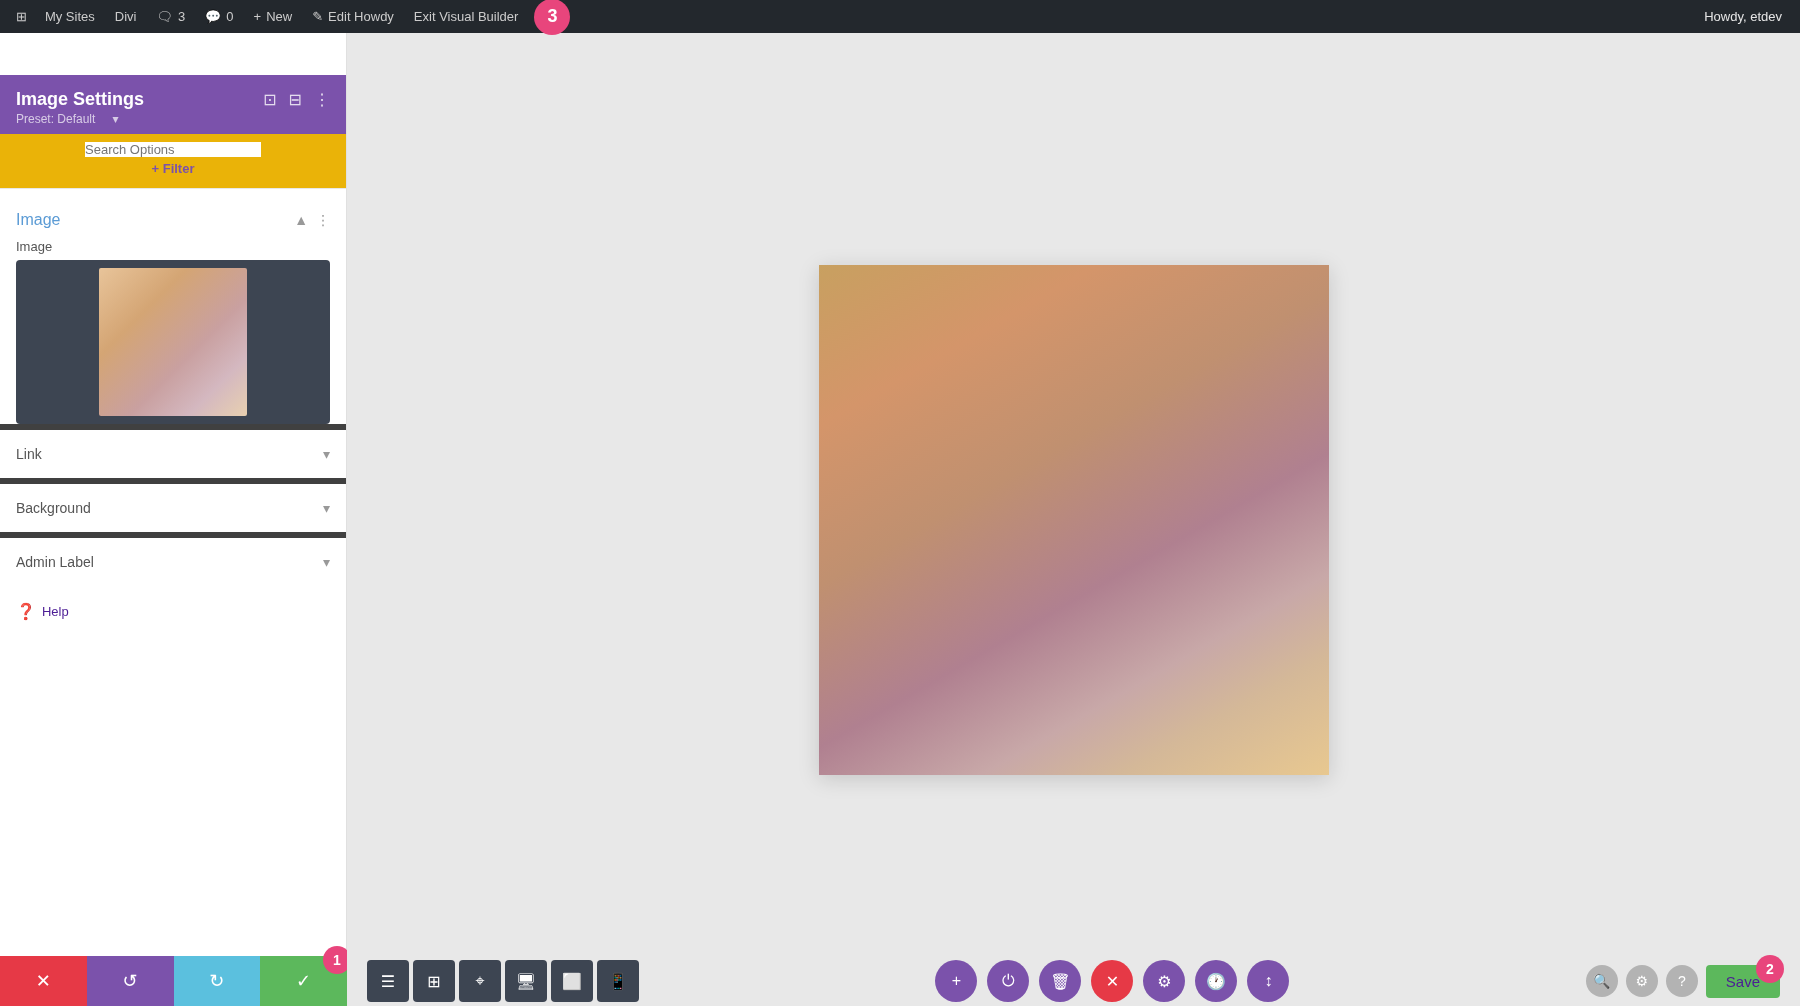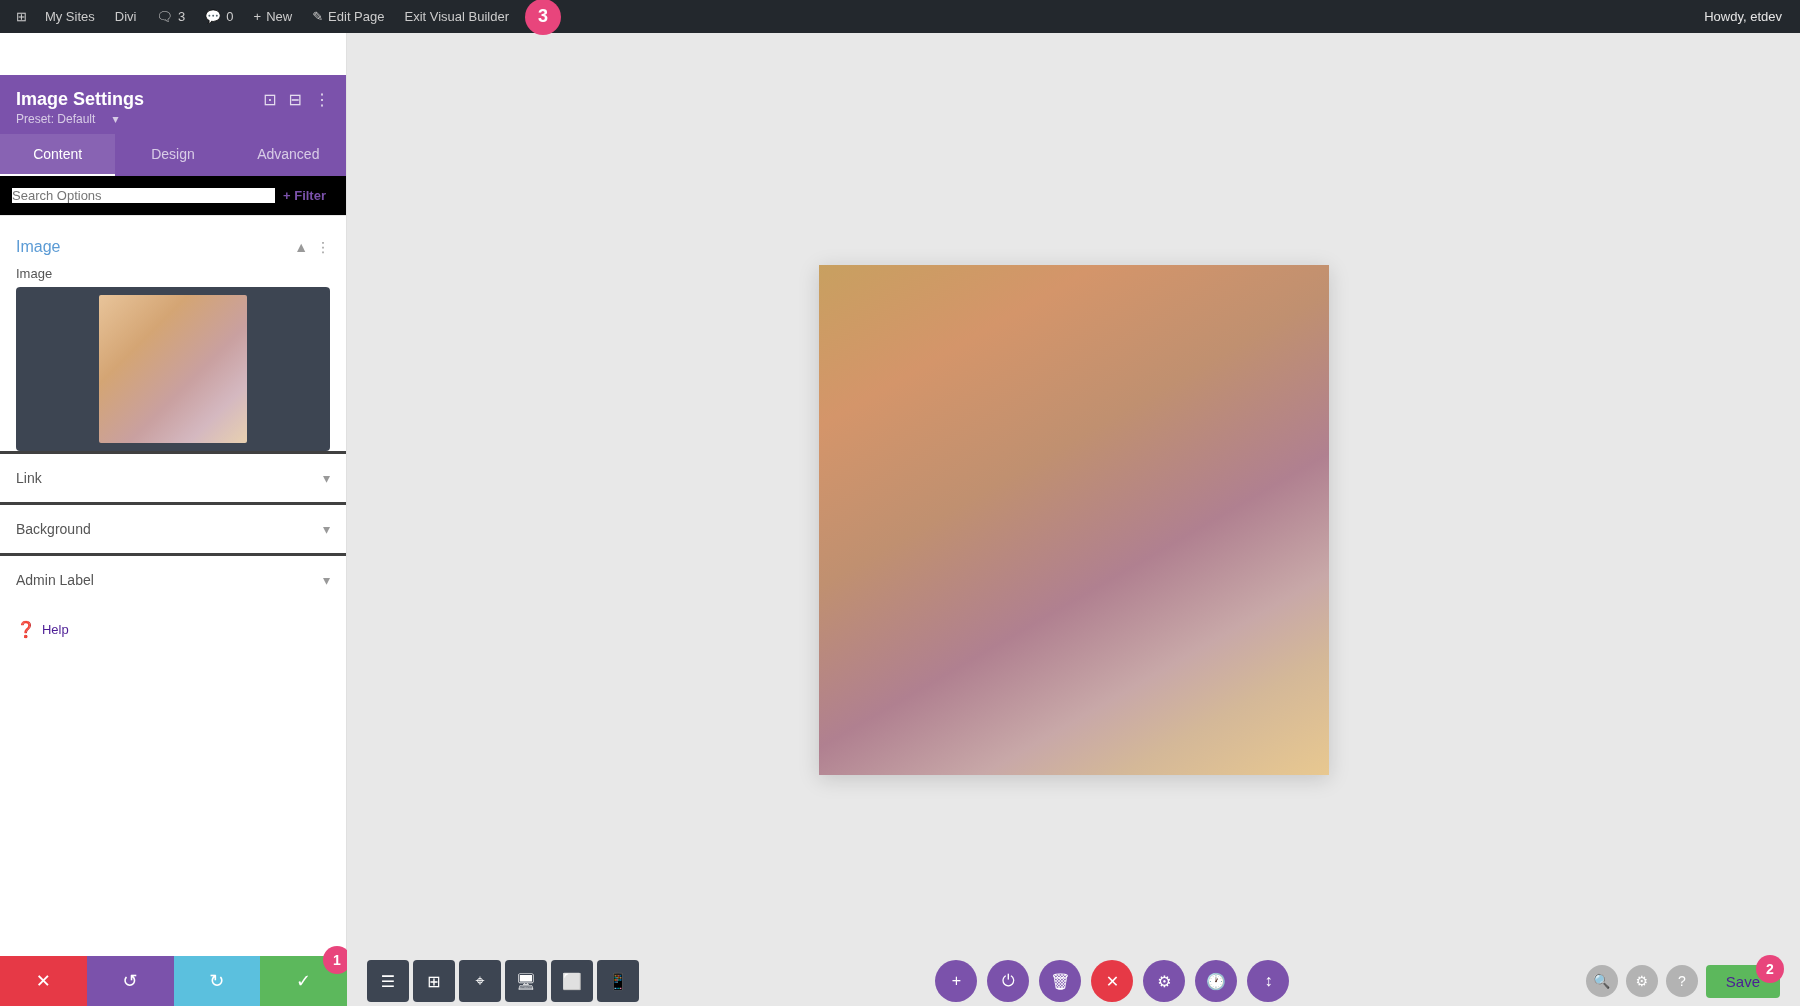--- a/index.html
+++ b/index.html
@@ -72,21 +72,21 @@
       border-bottom: 2px solid transparent;
     }
     .panel-tab.active {
       color: white; border-bottom: 2px solid white;
       background: rgba(255,255,255,0.1);
     }
 
     
     .search-bar {
       display: flex; align-items: center; padding: 8px 12px;
-      border-bottom: 1px solid #e8e8e8; background: #000000;
+      border-bottom: 1px solid #e8e8e8; background: #eab308; flex-direction: column;
     }
     .search-bar input {
       flex: 1; border: none; outline: none; font-size: 13px; color: #555;
     }
     .filter-btn {
       display: flex; align-items: center; gap: 4px;
       color: #7b52ab; font-size: 13px; cursor: pointer;
       padding: 4px 8px; border: none; background: none; font-weight: bold;
     }
 
@@ -115,21 +115,21 @@
       min-height: 160px; cursor: pointer;
     }
     .image-preview {
       width: 148px; height: 148px;
       background: linear-gradient(135deg, #e8c49a 0%, #d4a574 30%, #c9a0a0 60%, #d4b8c0 80%, #e8d0b0 100%);
       border-radius: 2px;
     }
 
     
     .collapsible-section {
-      border-top: 3px solid #404040; margin: 0 0;
+      border-top: 6px solid #404040; margin: 0 0;
     }
     .collapsible-header {
       display: flex; align-items: center; justify-content: space-between;
       padding: 16px 16px; cursor: pointer;
     }
     .collapsible-title { color: #555; font-size: 14px; }
     .chevron-icon { color: #999; font-size: 14px; }
 
     
     .help-section {
@@ -236,21 +236,21 @@
   <div class="bar-item">
     <span>💬</span>
     <span>0</span>
   </div>
   <div class="bar-item">
     <span>+</span>
     <span>New</span>
   </div>
   <div class="bar-item">
     <span>✎</span>
-    <span>Edit Page</span>
+    <span>Edit Howdy</span>
   </div>
   <div class="bar-item">
     <span>Exit Visual Builder</span>
   </div>
   <div class="step-badge-3">
     <span>3</span>
   </div>
   <div class="bar-right">
     <span class="howdy">Howdy, etdev</span>
   </div>
@@ -268,31 +268,20 @@
           <span>⊟</span>
           <span>⋮</span>
         </div>
       </div>
       <div class="preset-row">
         <span class="preset-label">Preset: Default</span>
         <span class="preset-label">▾</span>
       </div>
     </div>
 
-    <div class="panel-tabs">
-      <div class="panel-tab active">
-        <span>Content</span>
-      </div>
-      <div class="panel-tab">
-        <span>Design</span>
-      </div>
-      <div class="panel-tab">
-        <span>Advanced</span>
-      </div>
-    </div>
 
     <div class="search-bar">
       <input type="text" placeholder="Search Options" style="">
       <button class="filter-btn">
         <span>+ Filter</span>
       </button>
     </div>
 
     <div class="panel-content">
 

